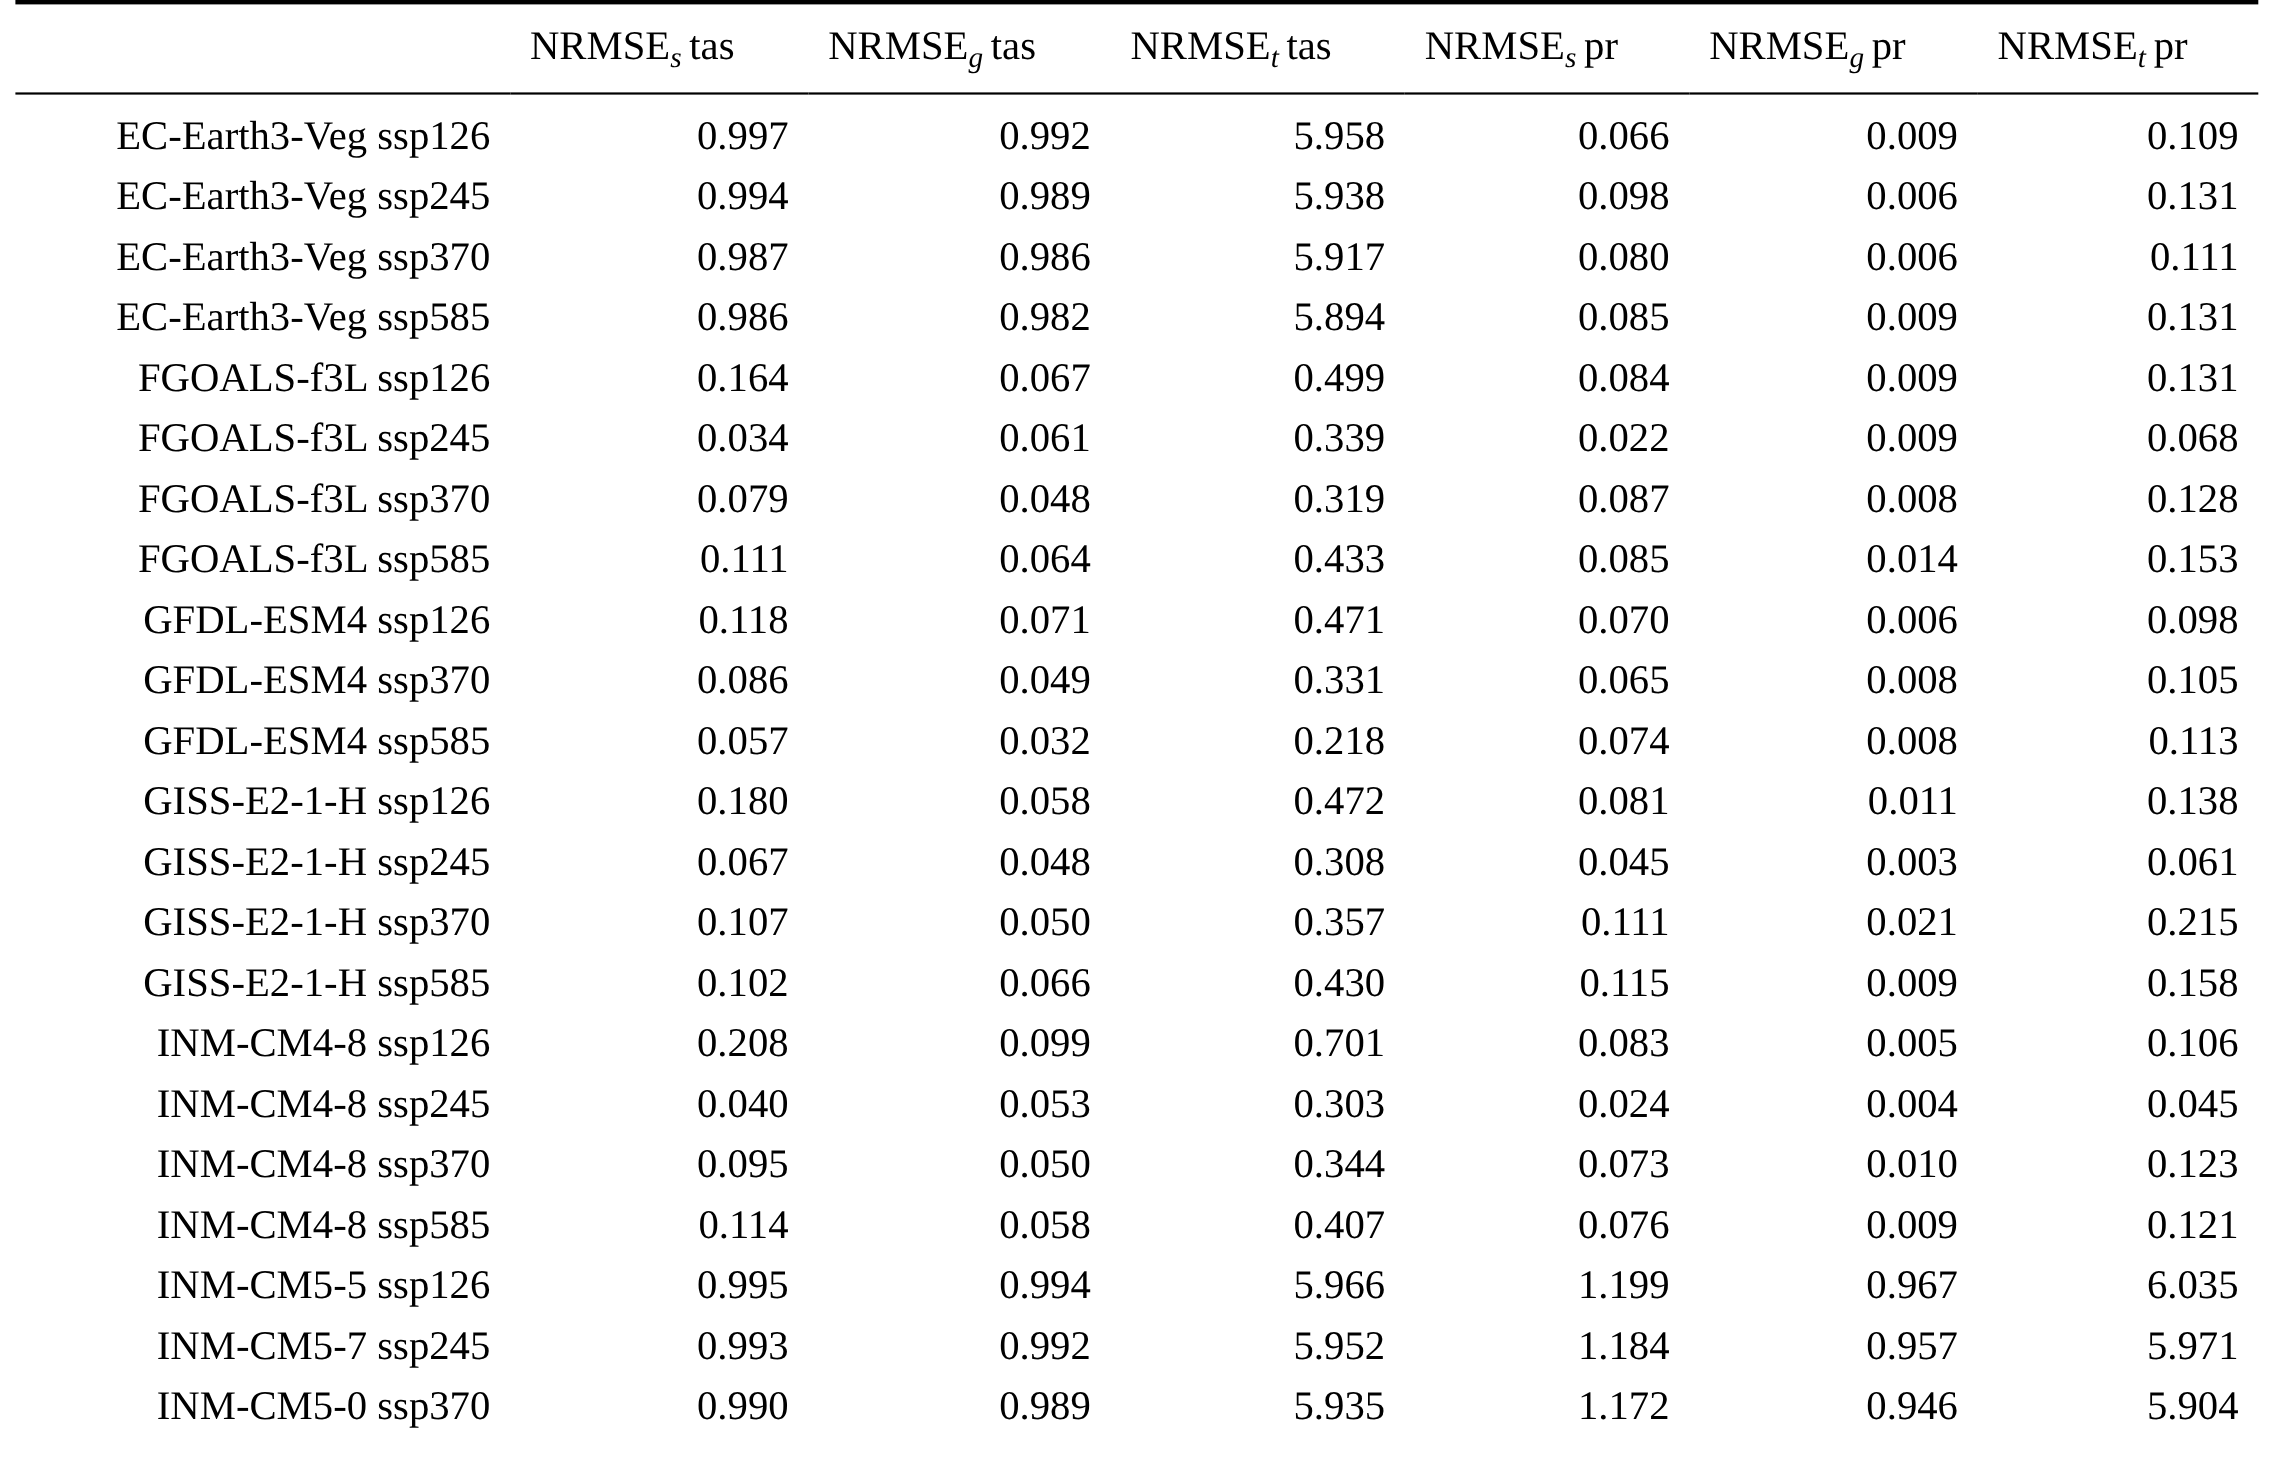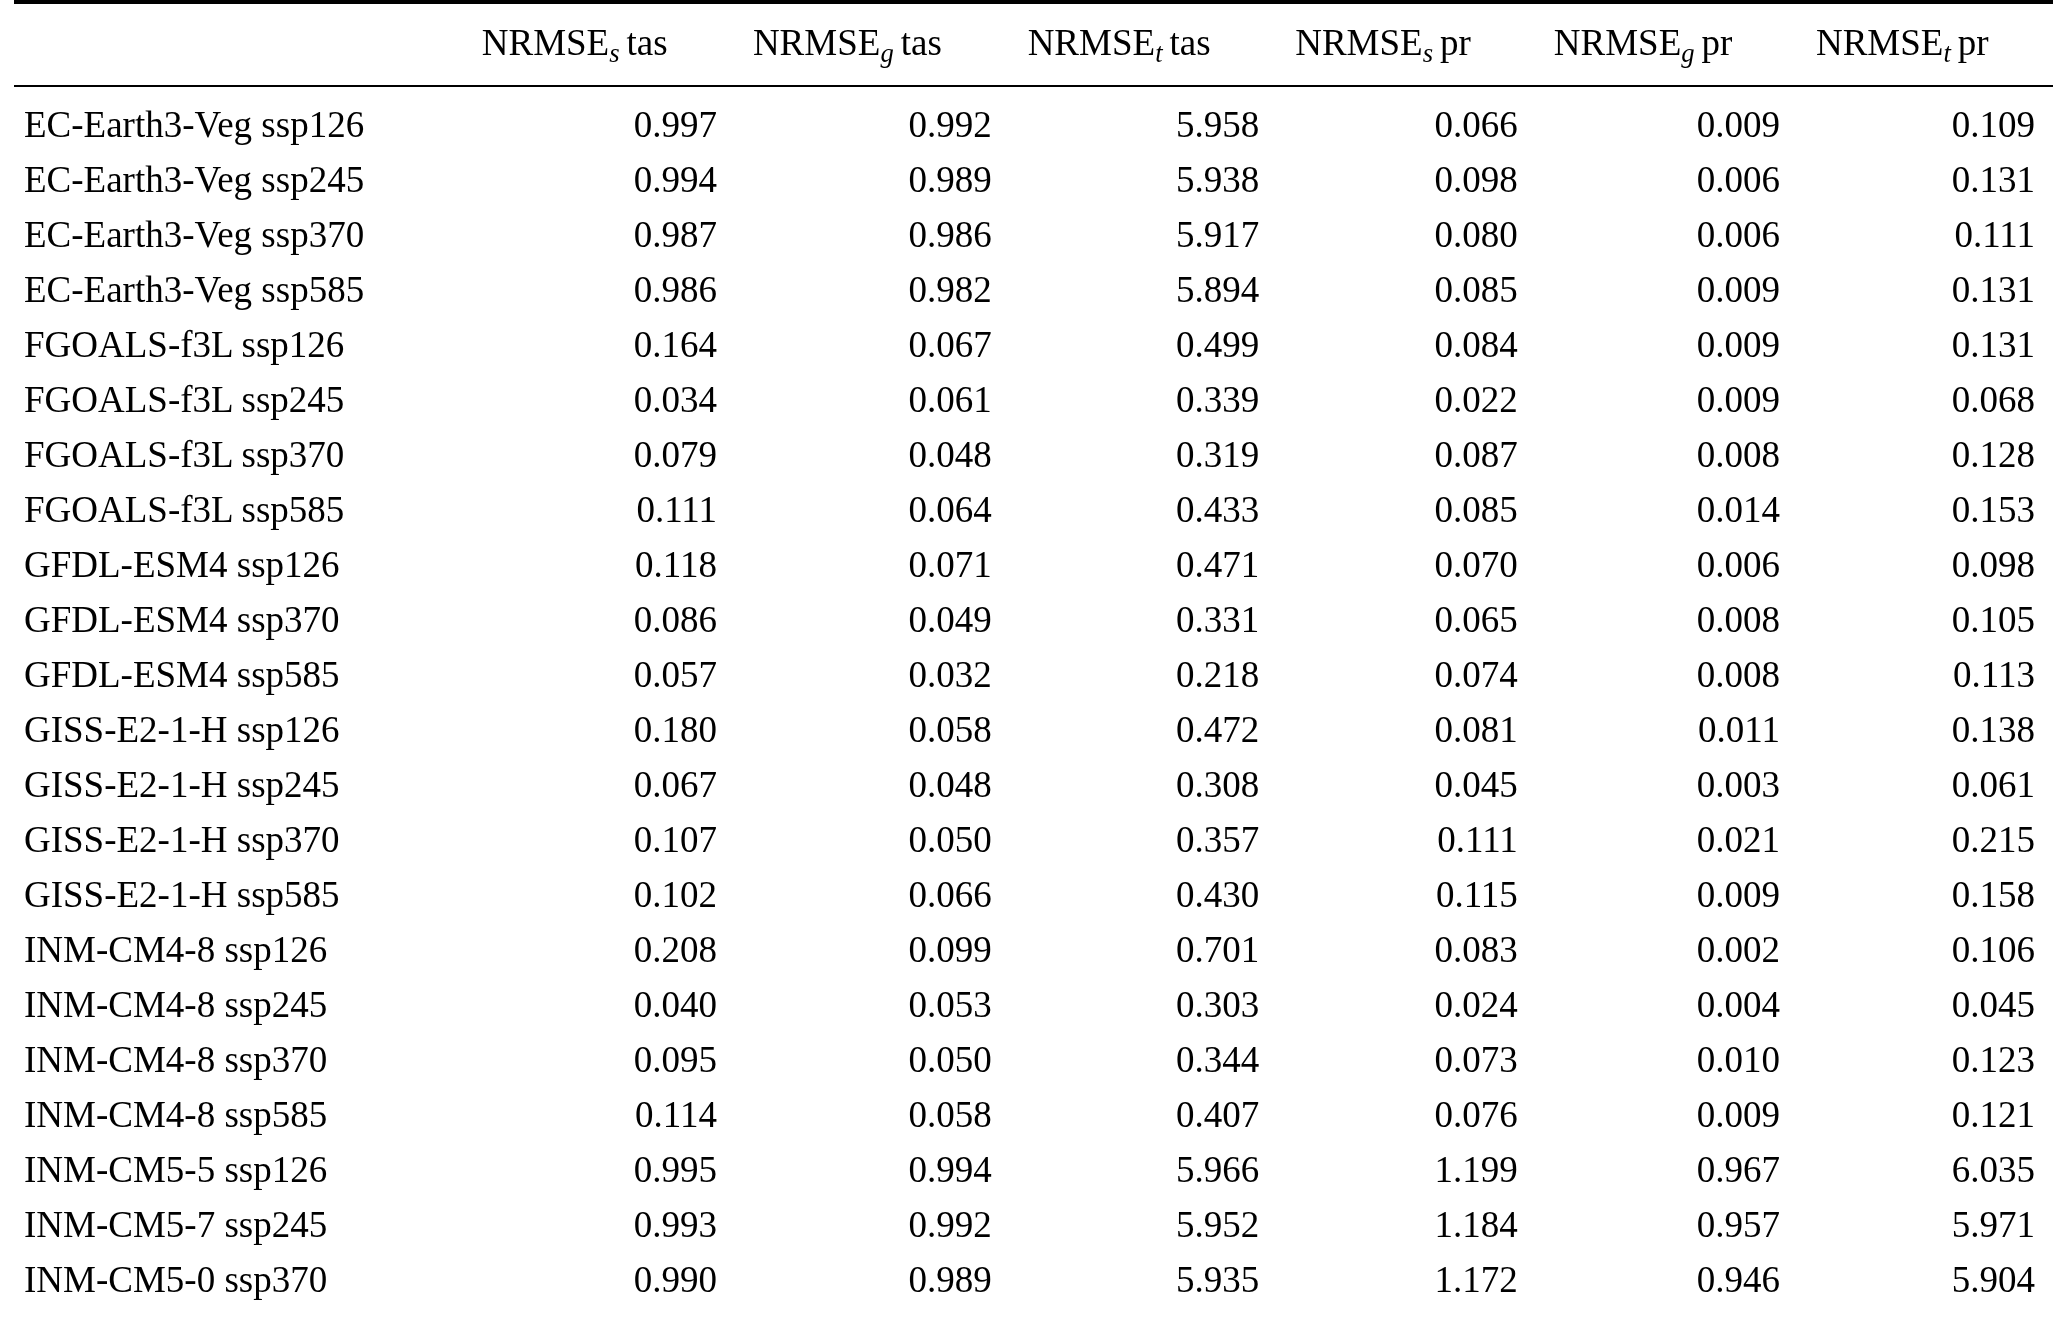--- a/index.html
+++ b/index.html
@@ -32,21 +32,21 @@
   }
   table.metrics thead th.rowlabel-head {
     text-align: left;
   }
   table.metrics tbody td {
     padding: 9px 18px 9px 18px;
     text-align: right;
     white-space: nowrap;
   }
   table.metrics tbody td.rowlabel {
-    text-align: left;
+    text-align: right;
     padding-left: 10px;
   }
   
   .rule-top {
     height: 0;
     border-top: 4px solid #000;
   }
   .rule-spacer-top { height: 6px; }
   sub.metricsub {
     font-style: italic;
@@ -214,21 +214,21 @@
           <td>0.115</td>
           <td>0.009</td>
           <td>0.158</td>
         </tr>
         <tr>
           <td class="rowlabel">INM-CM4-8 ssp126</td>
           <td>0.208</td>
           <td>0.099</td>
           <td>0.701</td>
           <td>0.083</td>
-          <td>0.002</td>
+          <td>0.005</td>
           <td>0.106</td>
         </tr>
         <tr>
           <td class="rowlabel">INM-CM4-8 ssp245</td>
           <td>0.040</td>
           <td>0.053</td>
           <td>0.303</td>
           <td>0.024</td>
           <td>0.004</td>
           <td>0.045</td>

